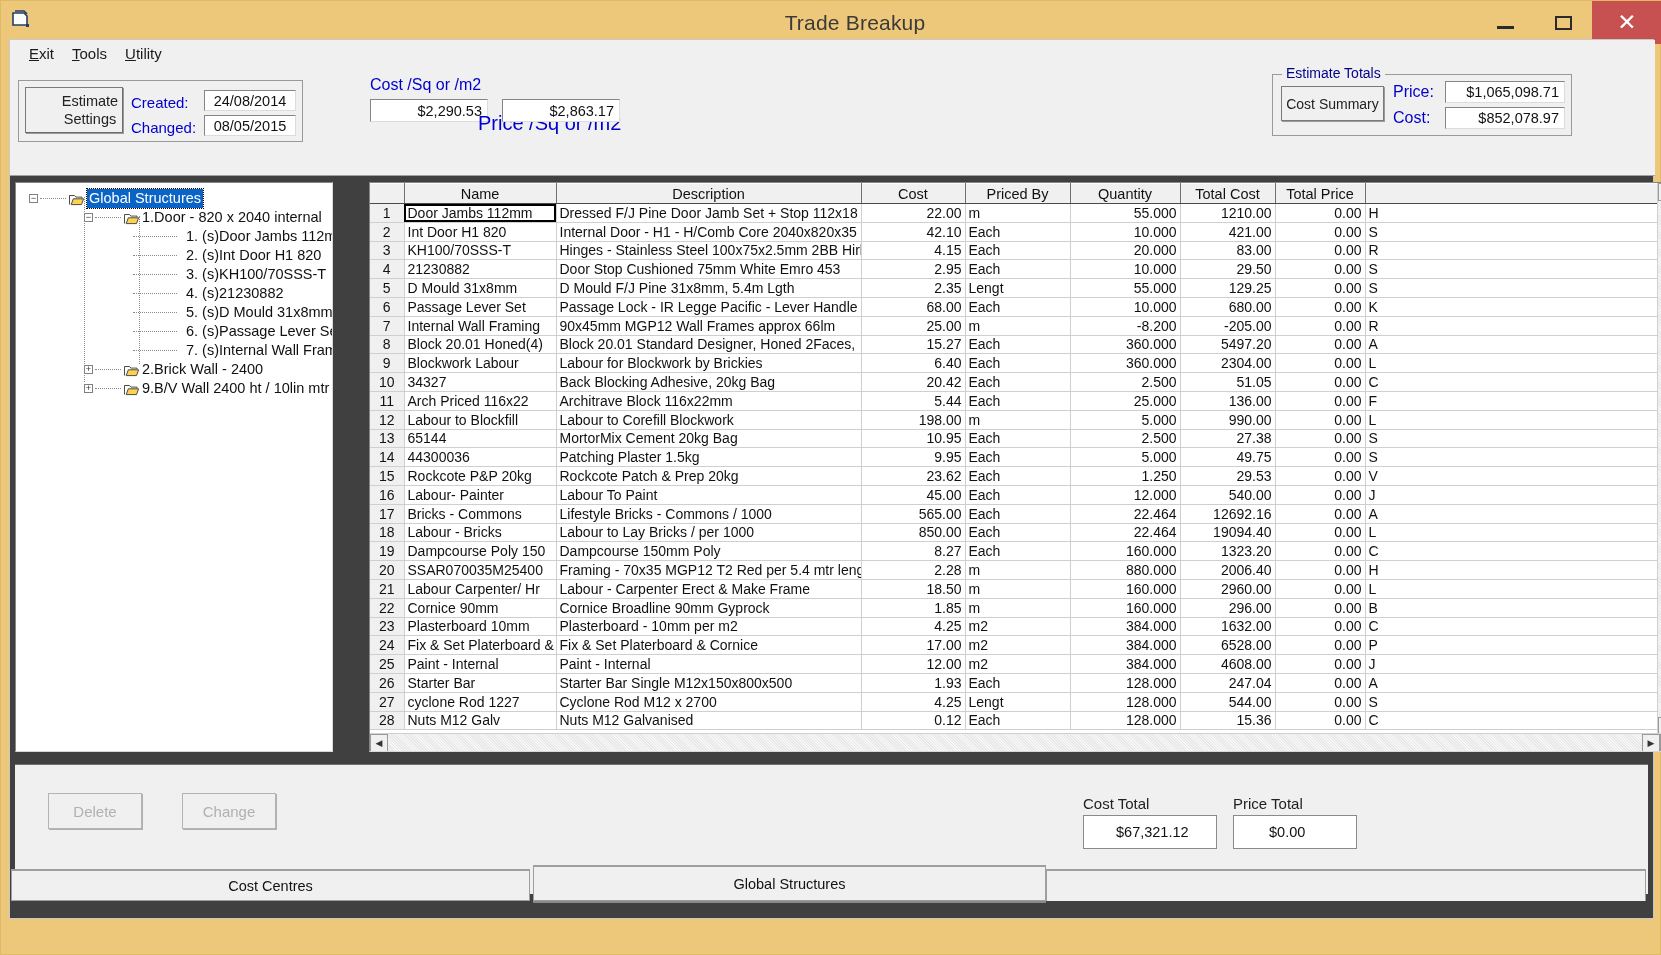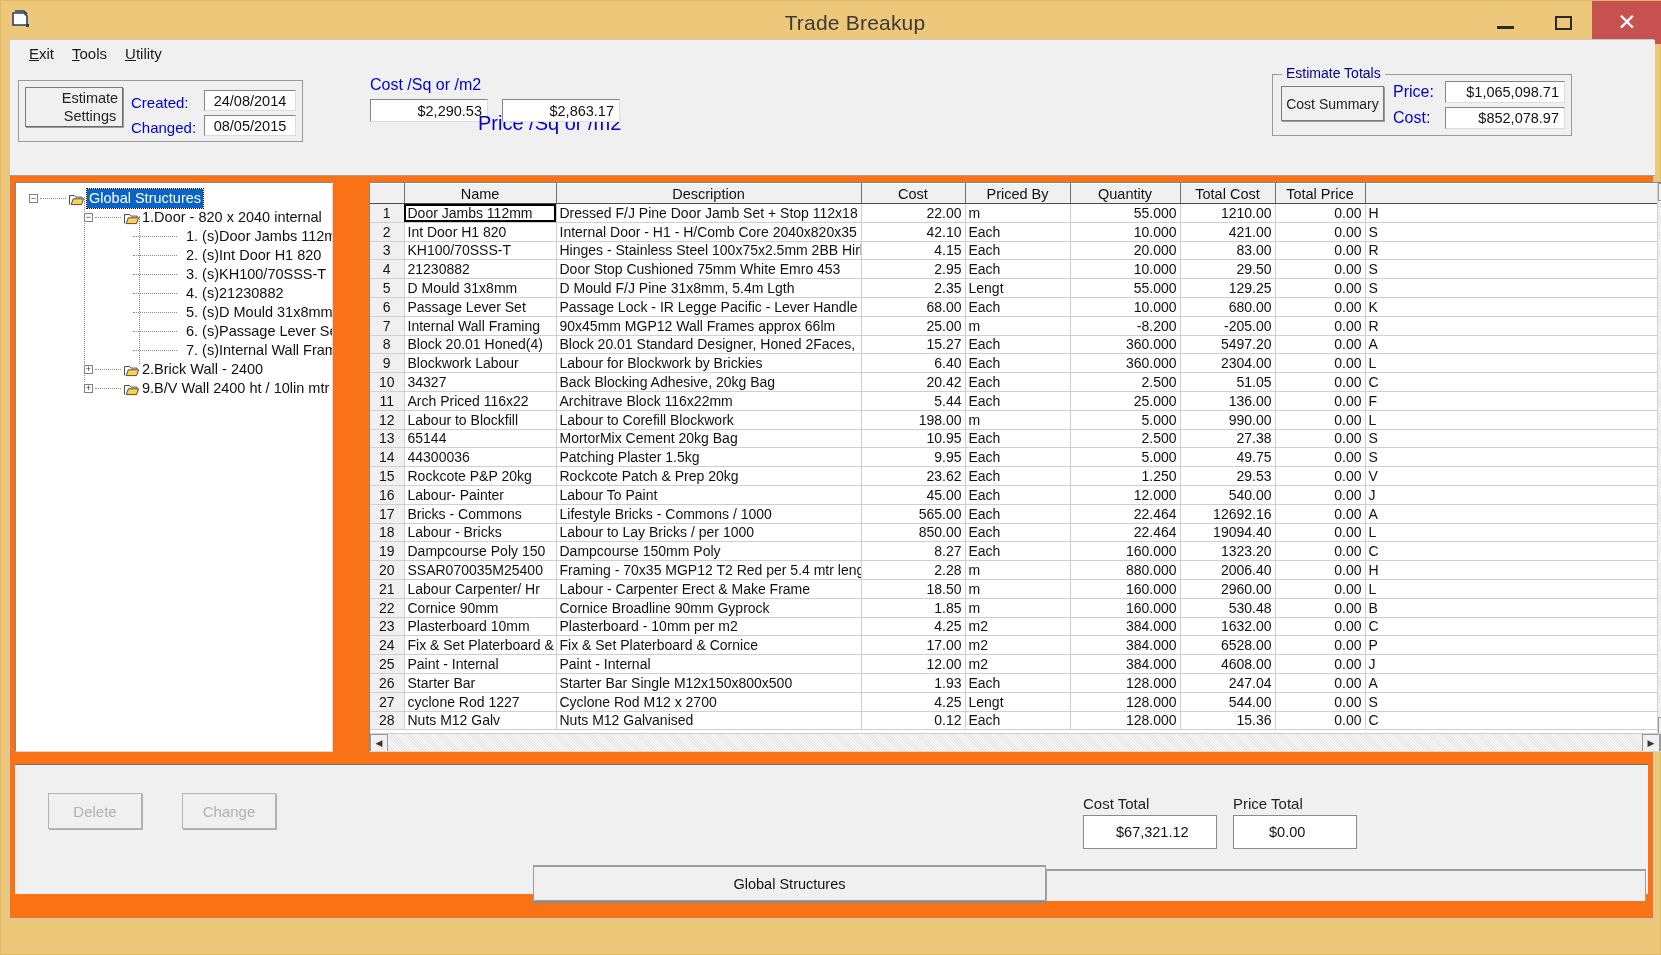--- a/index.html
+++ b/index.html
@@ -44,21 +44,21 @@
   #btn-max { right: 70px; }
   #btn-close { right: 0; width: 70px; background: #c75050; }
   .glyph-min { width: 17px; height: 3px; background: #2b2b2b; margin-top: 10px; }
   .glyph-max { width: 17px; height: 14px; border: 2.5px solid #2b2b2b; }
   .glyph-close { color: #fff; font-size: 23px; line-height: 23px; font-weight: 300; }
 
   
   #client {
     position: absolute; left: 8px; top: 38px;
     width: 1645px; height: 880px;
-    background: #f97316;
+    background: #404040;
     border: 1px solid #c8c8c8;
   }
 
   
   #menubar {
     position: absolute; left: 0; top: 0; width: 1645px; height: 26px;
     background: #f0f0f0;
     display: flex; align-items: center; padding-left: 10px;
   }
   .menu-item {
@@ -76,21 +76,21 @@
     position: absolute; border: 1px solid #9a9a9a; background: transparent;
   }
   .grouplabel {
     position: absolute; top: -10px; left: 9px; padding: 0 4px;
     background: #f0f0f0; font-size: 14px; color: #00008b;
   }
 
   
   #estimate-box { left: 8px; top: 14px; width: 285px; height: 62px; }
   #btn-estimate-settings {
-    position: absolute; left: 6px; top: 6px; width: 98px; height: 40px;
+    position: absolute; left: 6px; top: 6px; width: 98px; height: 46px;
     background: #f0f0f0;
     border: 1px solid #7a7a7a;
     border-right-color: #6a6a6a; border-bottom-color: #6a6a6a;
     box-shadow: 1px 1px 0 #9b9b9b;
     font-size: 14.5px; color: #222; line-height: 1.25;
     display: flex; align-items: center; justify-content: center;
     text-align: center; cursor: default; padding-left: 32px;
   }
   .lbl-blue { position: absolute; font-size: 15px; color: #0000cd; }
   .readout {
@@ -671,21 +671,21 @@
                 <td class="num">0.00</td>
                 <td>L</td>
               </tr>
               <tr>
                 <td class="rowhdr">22</td>
                 <td>Cornice 90mm</td>
                 <td>Cornice Broadline 90mm Gyprock</td>
                 <td class="num">1.85</td>
                 <td>m</td>
                 <td class="num">160.000</td>
-                <td class="num">530.48</td>
+                <td class="num">296.00</td>
                 <td class="num">0.00</td>
                 <td>B</td>
               </tr>
               <tr>
                 <td class="rowhdr">23</td>
                 <td>Plasterboard 10mm</td>
                 <td>Plasterboard - 10mm per m2</td>
                 <td class="num">4.25</td>
                 <td>m2</td>
                 <td class="num">384.000</td>
@@ -770,16 +770,17 @@
       <div class="flatbtn" id="btn-delete">Delete</div>
       <div class="flatbtn" id="btn-change">Change</div>
       <span class="tot-label" id="lbl-cost-total">Cost Total</span>
       <div class="readout" id="fld-cost-total">$67,321.12</div>
       <span class="tot-label" id="lbl-price-total">Price Total</span>
       <div class="readout" id="fld-price-total">$0.00</div>
     </div>
   </div>
 
   <div id="tabs">
+    <div class="tab" id="tab-cost-centres">Cost Centres</div>
     <div class="tab active" id="tab-global-structures">Global Structures</div>
     <div class="tab" id="tab-filler"></div>
   </div>
 </div>
 
 </body></html>

